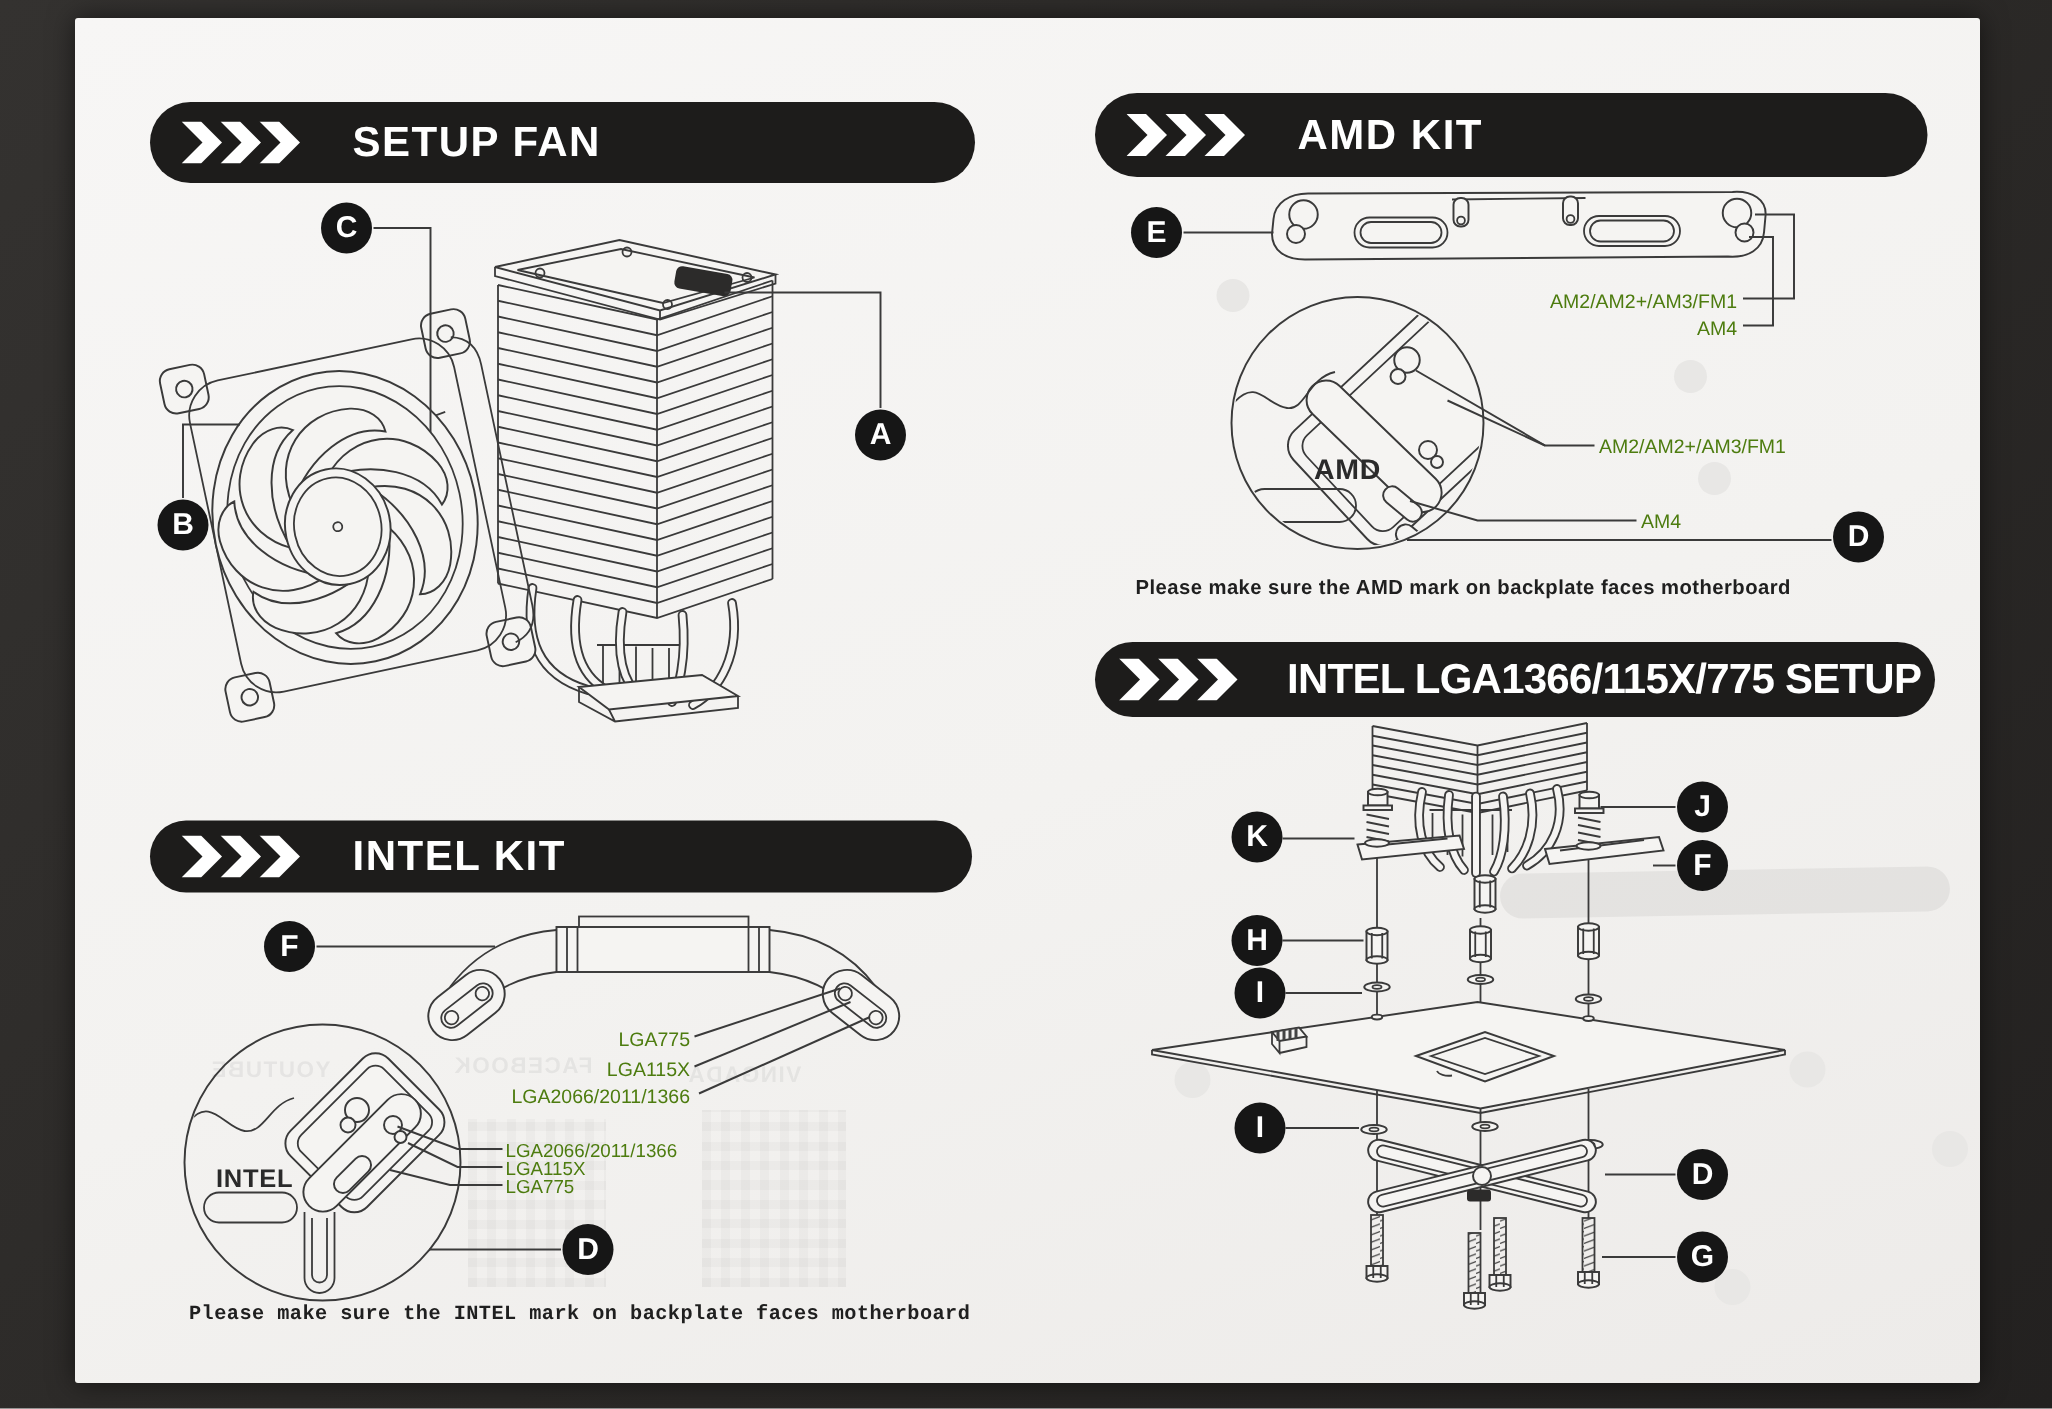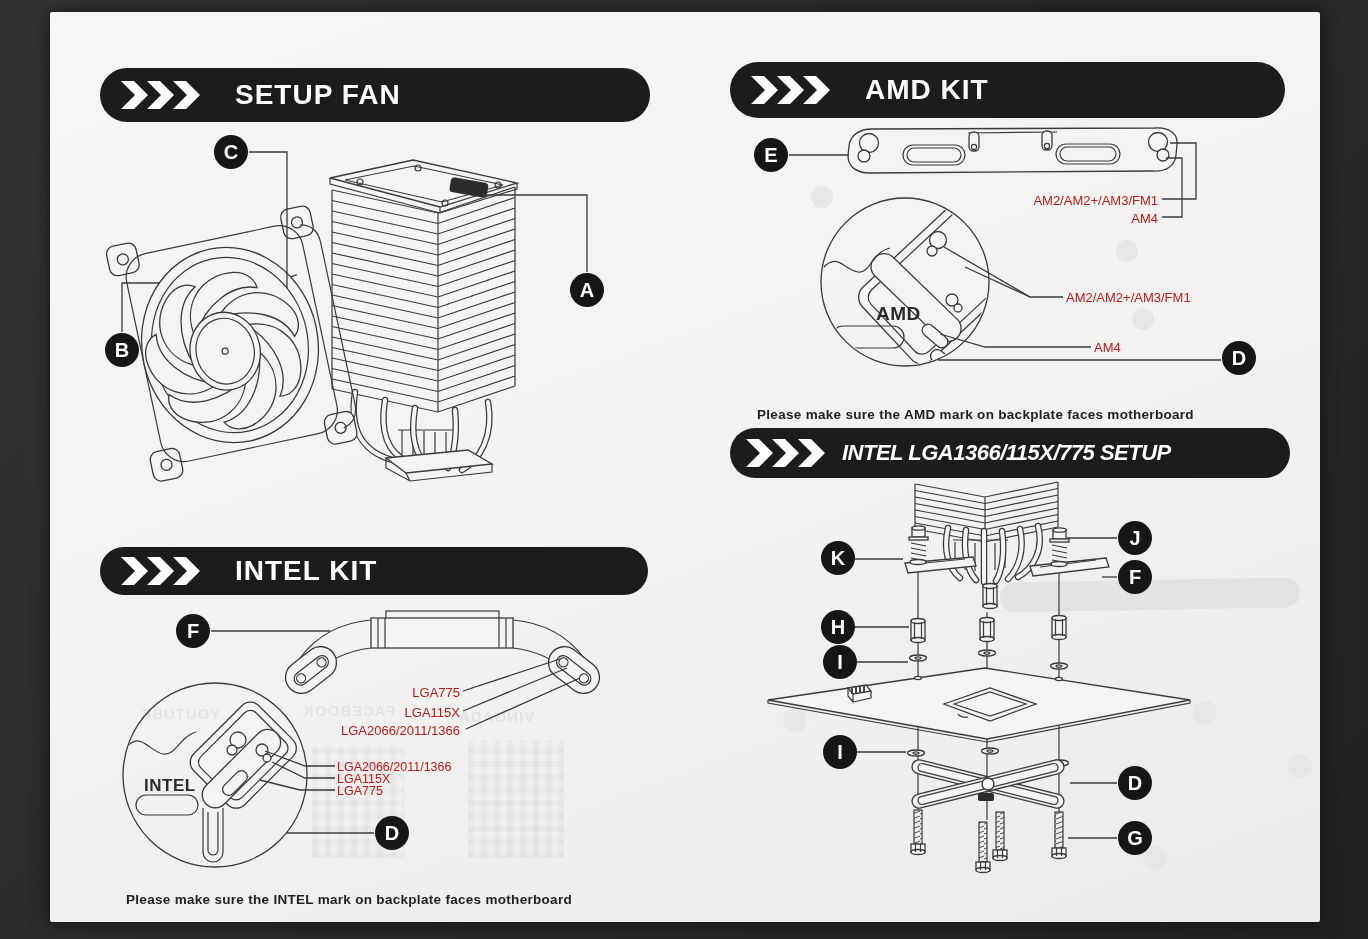--- a/index.html
+++ b/index.html
@@ -14,34 +14,34 @@
     border-radius:2px;box-shadow:0 0 18px rgba(0,0,0,.55);
     z-index:1;
   }
   #art{position:absolute;left:0;top:0;z-index:2;}
   .hdr{
     position:absolute;z-index:3;background:#1d1c1b;border-radius:28px;
     display:flex;align-items:center;color:#ffffff;font-weight:bold;
   }
   .hdr .chev{margin-left:21px;flex:0 0 auto;display:block;}
   .hdr .t{margin-left:34px;font-size:28px;letter-spacing:1px;white-space:nowrap;}
-  .hdr.big .t{margin-left:16px;font-size:22px;letter-spacing:-0.5px;font-style:italic;}
+  .hdr.big .t{margin-left:32px;font-size:28px;letter-spacing:-0.5px;}
   .hdr.big .chev{margin-left:16px;}
   .callout{
     position:absolute;z-index:4;width:34px;height:34px;border-radius:50%;
     background:#161616;color:#ffffff;font-weight:bold;font-size:20px;
     display:flex;align-items:center;justify-content:center;
     transform:translate(-50%,-50%);
   }
-  .lbl{position:absolute;z-index:3;font-size:13px;color:#b91c1c;white-space:nowrap;}
+  .lbl{position:absolute;z-index:3;font-size:13px;color:#4d7c0f;white-space:nowrap;}
   .lbl.sm{font-size:12.5px;}
   .mark{position:absolute;z-index:3;font-weight:bold;color:#2a2a2a;white-space:nowrap;}
   .note{
     position:absolute;z-index:3;font-weight:bold;font-size:13.5px;color:#1f1f1f;
-    letter-spacing:.3px;white-space:nowrap;margin-top:23px;
+    letter-spacing:.3px;white-space:nowrap;
   }
   .gt{
     position:absolute;z-index:1;font-weight:bold;font-size:15px;letter-spacing:1px;
     color:rgba(60,60,60,.07);transform:scaleX(-1);white-space:nowrap;
   }
   .gq{
     position:absolute;z-index:1;opacity:.5;
     background:
       repeating-linear-gradient(0deg,rgba(0,0,0,.05) 0 6px,transparent 6px 13px),
       repeating-linear-gradient(90deg,rgba(0,0,0,.05) 0 6px,transparent 6px 13px);
@@ -516,13 +516,13 @@
 <div class="mark" style="left:876px;top:303px;font-size:19px;letter-spacing:.5px;">AMD</div>
 <div class="note" style="left:757px;top:384px;">Please make sure the AMD mark on backplate faces motherboard</div>
 
 <div class="lbl" style="right:908px;top:685px;">LGA775</div>
 <div class="lbl" style="right:908px;top:705px;">LGA115X</div>
 <div class="lbl" style="right:908px;top:723px;">LGA2066/2011/1366</div>
 <div class="lbl sm" style="left:337px;top:760px;">LGA2066/2011/1366</div>
 <div class="lbl sm" style="left:337px;top:772px;">LGA115X</div>
 <div class="lbl sm" style="left:337px;top:784px;">LGA775</div>
 <div class="mark" style="left:144px;top:776px;font-size:17px;letter-spacing:.5px;">INTEL</div>
-<div class="note" style="left:126px;top:869px;">Please make sure the INTEL mark on backplate faces motherboard</div>
+<div class="note" style="left:126px;top:869px;font-family:Liberation Mono, monospace;">Please make sure the INTEL mark on backplate faces motherboard</div>
 
 </body></html>

